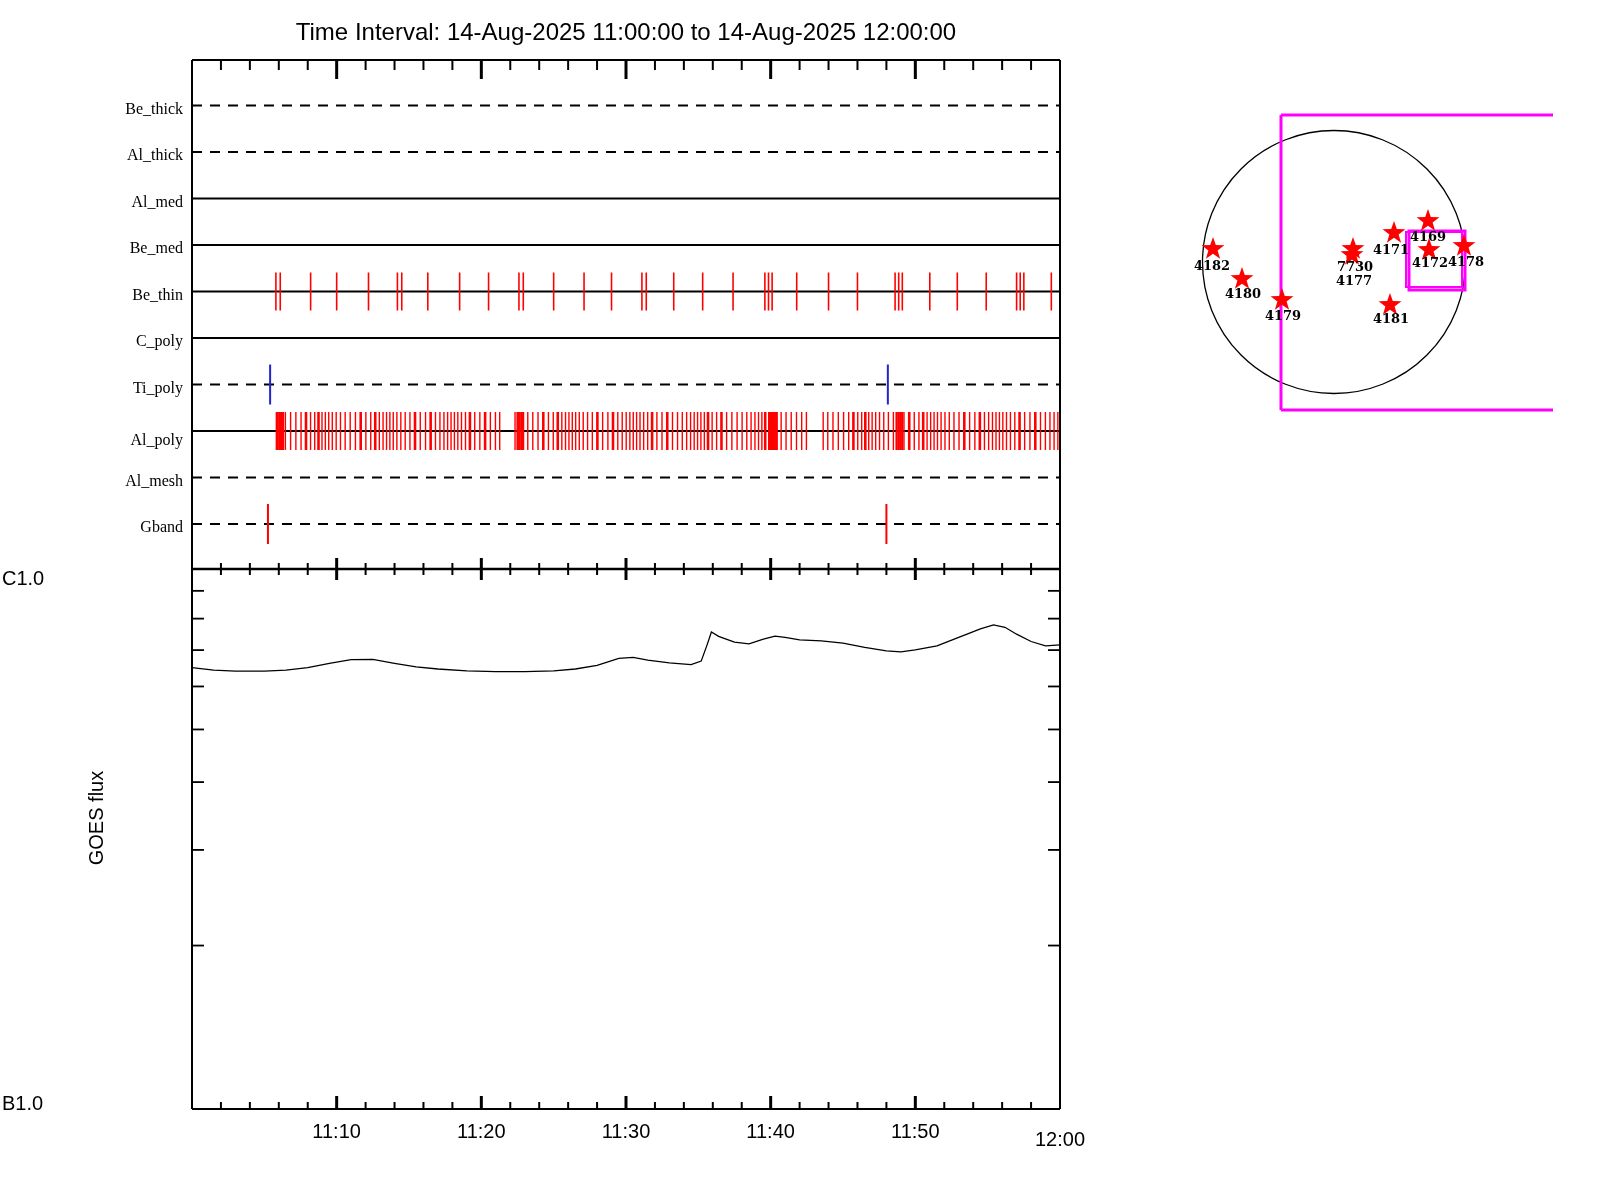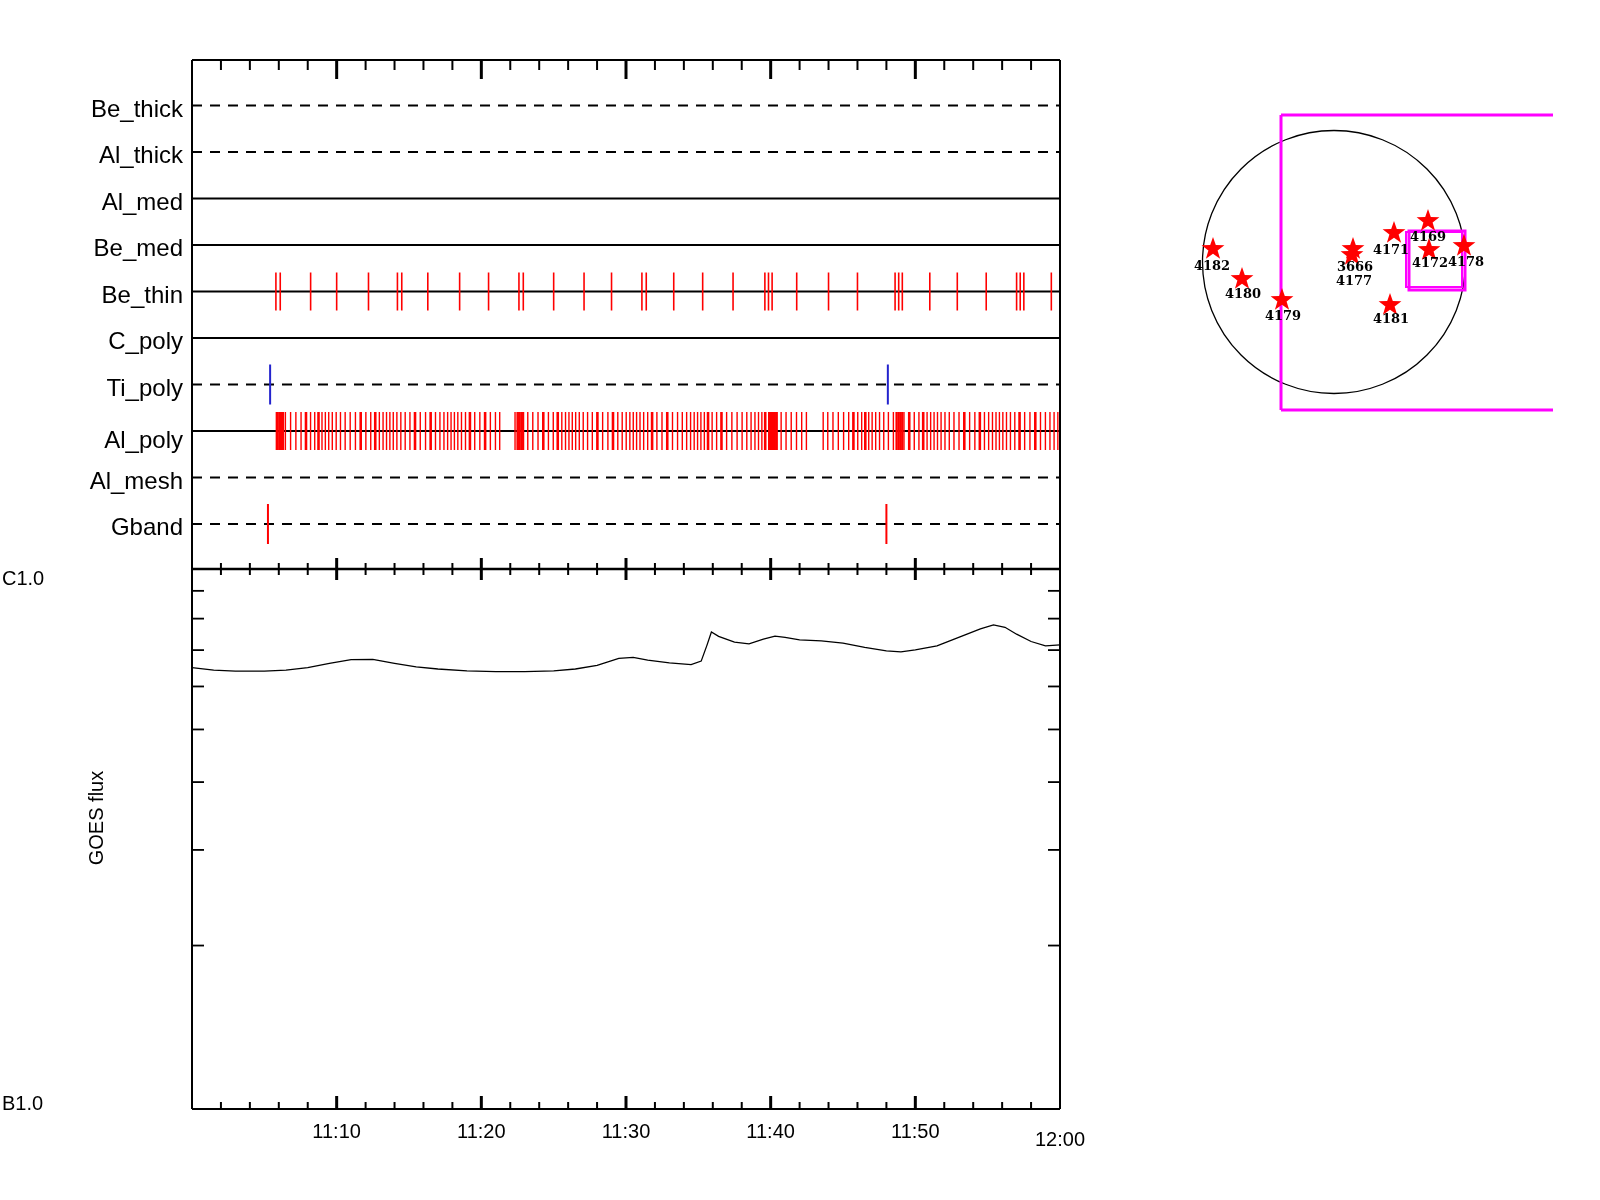--- a/index.html
+++ b/index.html
@@ -7,21 +7,21 @@
     position:relative;width:1600px;height:1200px;background:#ffffff;
     font-family:"Liberation Sans",sans-serif;overflow:hidden;color:#000;
   }
   #plot{position:absolute;left:0;top:0;}
   .title{
     position:absolute;left:192px;top:18px;width:868px;text-align:center;
     font-size:24px;color:#000;
   }
   .row-label{
     position:absolute;left:0;width:183px;text-align:right;
-    font-size:24px;height:26px;line-height:26px;
+    font-size:16px;height:26px;line-height:26px;font-family:Liberation Serif, serif;
   }
   .ylab{
     position:absolute;left:2px;width:181px;text-align:left;
     font-size:20px;height:22px;line-height:22px;
   }
   #ylabC{top:567px;}
   #ylabB{top:1092px;}
   .goes-title{
     position:absolute;left:-64px;top:805px;width:320px;height:26px;line-height:26px;
     text-align:center;font-size:20px;
@@ -401,20 +401,21 @@
       <polygon points="1429.0,238.0 1431.8,246.1 1440.4,246.3 1433.6,251.5 1436.1,259.7 1429.0,254.8 1421.9,259.7 1424.4,251.5 1417.6,246.3 1426.2,246.1" fill="#ff0000"></polygon>
       <polygon points="1353.0,237.0 1355.8,245.1 1364.4,245.3 1357.6,250.5 1360.1,258.7 1353.0,253.8 1345.9,258.7 1348.4,250.5 1341.6,245.3 1350.2,245.1" fill="#ff0000"></polygon>
       <polygon points="1352.0,243.0 1354.8,251.1 1363.4,251.3 1356.6,256.5 1359.1,264.7 1352.0,259.8 1344.9,264.7 1347.4,256.5 1340.6,251.3 1349.2,251.1" fill="#ff0000"></polygon>
       <polygon points="1464.0,234.0 1466.8,242.1 1475.4,242.3 1468.6,247.5 1471.1,255.7 1464.0,250.8 1456.9,255.7 1459.4,247.5 1452.6,242.3 1461.2,242.1" fill="#ff0000"></polygon>
       <polygon points="1282.0,288.0 1284.8,296.1 1293.4,296.3 1286.6,301.5 1289.1,309.7 1282.0,304.8 1274.9,309.7 1277.4,301.5 1270.6,296.3 1279.2,296.1" fill="#ff0000"></polygon>
       <polygon points="1242.0,267.0 1244.8,275.1 1253.4,275.3 1246.6,280.5 1249.1,288.7 1242.0,283.8 1234.9,288.7 1237.4,280.5 1230.6,275.3 1239.2,275.1" fill="#ff0000"></polygon>
       <polygon points="1390.0,293.0 1392.8,301.1 1401.4,301.3 1394.6,306.5 1397.1,314.7 1390.0,309.8 1382.9,314.7 1385.4,306.5 1378.6,301.3 1387.2,301.1" fill="#ff0000"></polygon>
       <polygon points="1213.0,237.0 1215.8,245.1 1224.4,245.3 1217.6,250.5 1220.1,258.7 1213.0,253.8 1205.9,258.7 1208.4,250.5 1201.6,245.3 1210.2,245.1" fill="#ff0000"></polygon>
     </svg>
 
+  <div class="title">Time Interval: 14-Aug-2025 11:00:00 to 14-Aug-2025 12:00:00</div>
 
   <div class="row-label" style="top: 95.5px;">Be_thick</div>
   <div class="row-label" style="top: 142px;">Al_thick</div>
   <div class="row-label" style="top: 188.5px;">Al_med</div>
   <div class="row-label" style="top: 235px;">Be_med</div>
   <div class="row-label" style="top: 281.5px;">Be_thin</div>
   <div class="row-label" style="top: 328px;">C_poly</div>
   <div class="row-label" style="top: 374.5px;">Ti_poly</div>
   <div class="row-label" style="top: 427px;">Al_poly</div>
   <div class="row-label" style="top: 467.5px;">Al_mesh</div>
@@ -427,20 +428,20 @@
   <div class="x-label" style="left: 286.667px;">11:10</div>
   <div class="x-label" style="left: 431.333px;">11:20</div>
   <div class="x-label" style="left: 576px;">11:30</div>
   <div class="x-label" style="left: 720.667px;">11:40</div>
   <div class="x-label" style="left: 865.333px;">11:50</div>
   <div class="x-label" style="left: 1010px; margin-top: 8px;">12:00</div>
 
 <div class="star-label" style="left: 1428px; top: 229px;">4169</div>
     <div class="star-label" style="left: 1391px; top: 242px;">4171</div>
     <div class="star-label" style="left: 1430px; top: 255px;">4172</div>
-    <div class="star-label" style="left: 1355px; top: 259px;">3666</div>
+    <div class="star-label" style="left: 1355px; top: 259px;">7730</div>
     <div class="star-label" style="left: 1354px; top: 273px;">4177</div>
     <div class="star-label" style="left: 1466px; top: 254px;">4178</div>
     <div class="star-label" style="left: 1283px; top: 308px;">4179</div>
     <div class="star-label" style="left: 1243px; top: 286px;">4180</div>
     <div class="star-label" style="left: 1391px; top: 311px;">4181</div>
     <div class="star-label" style="left: 1212px; top: 258px;">4182</div>
   </div>
 
 </body></html>

